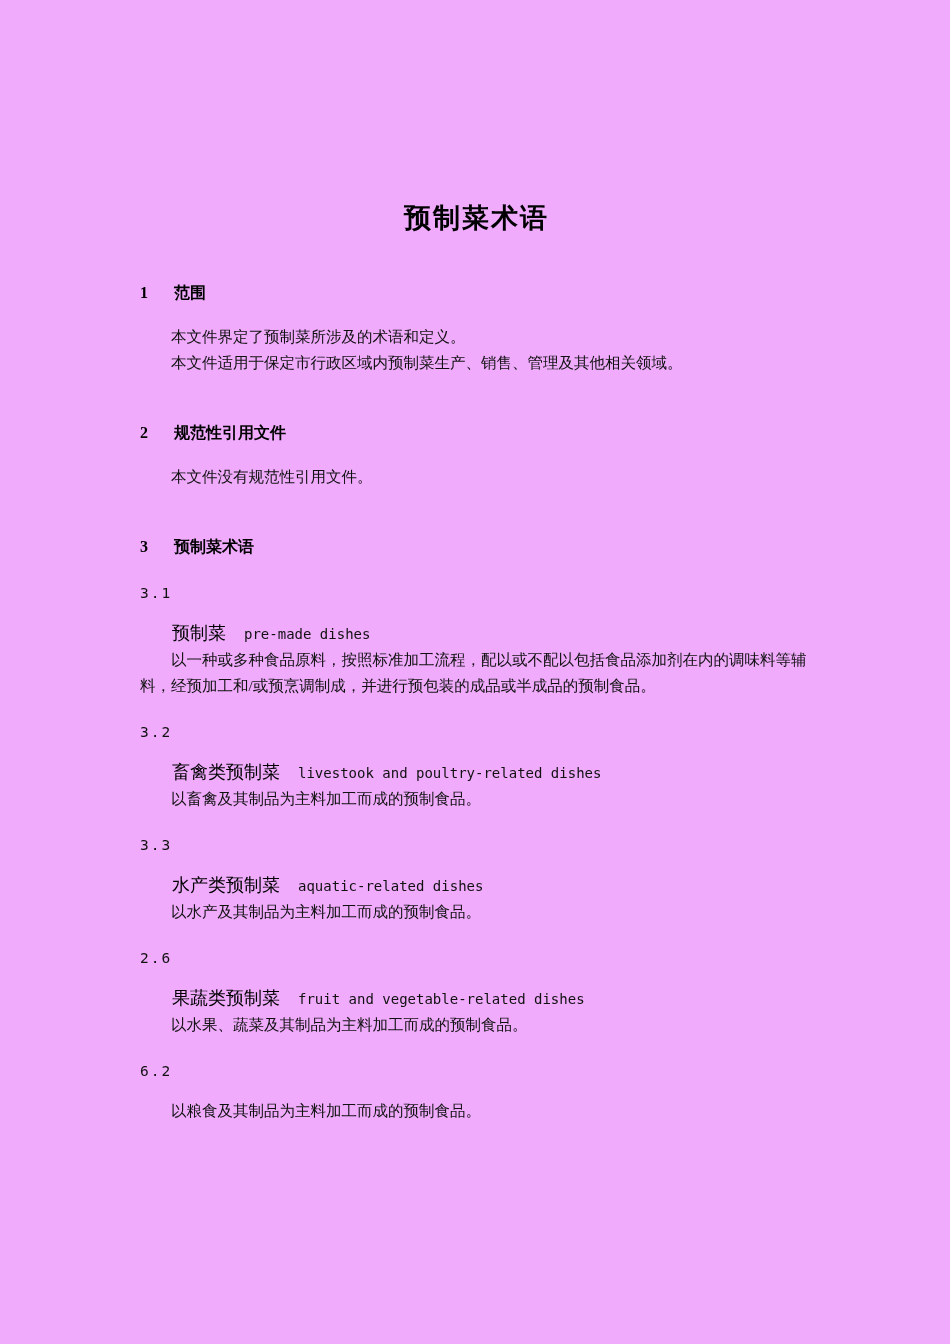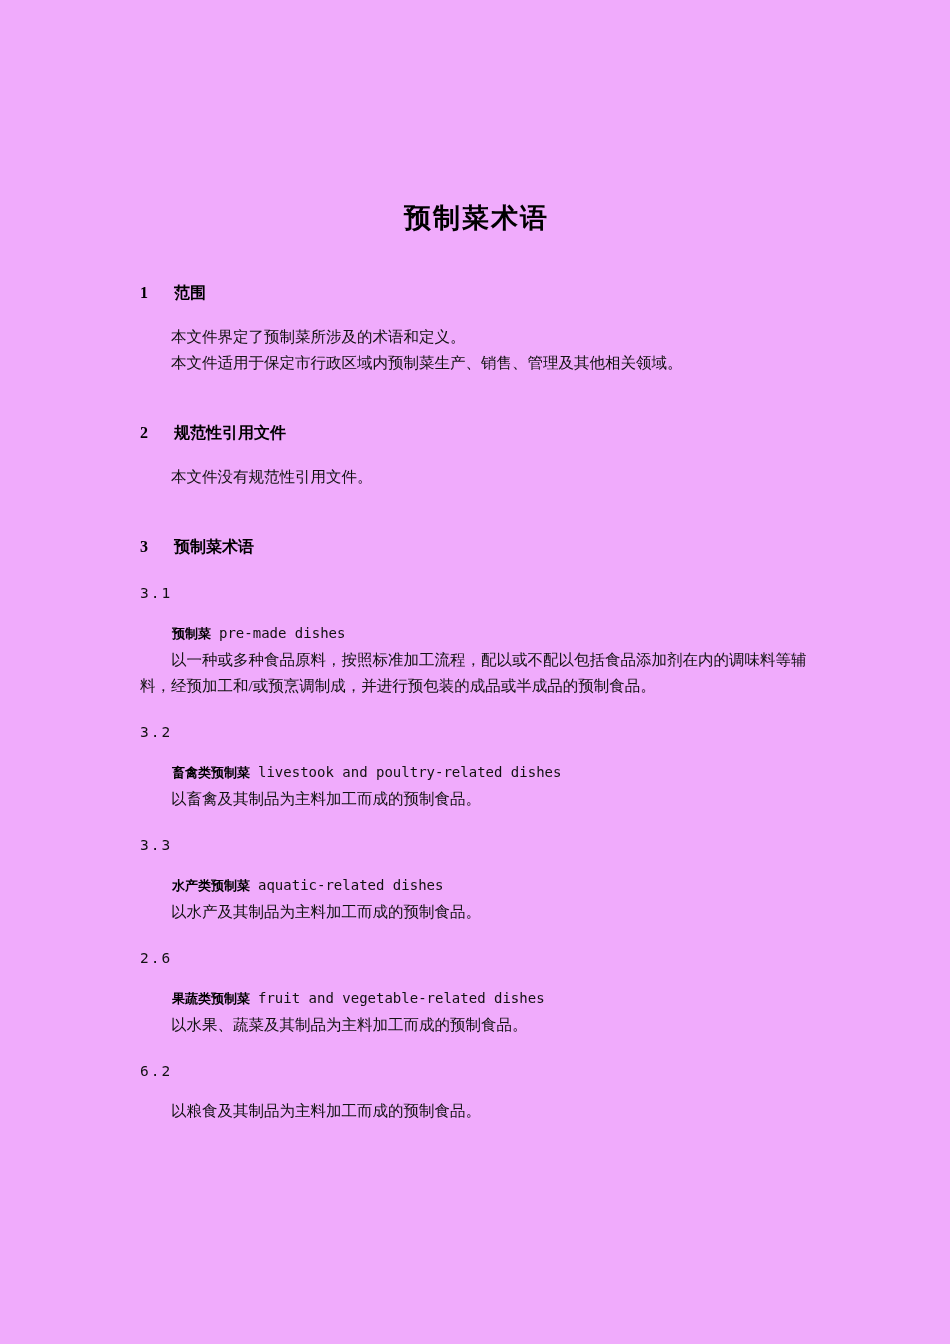--- a/index.html
+++ b/index.html
@@ -54,28 +54,28 @@
     letter-spacing: 2px;
     line-height: 26px;
     color: #111111;
   }
   .term-line {
     text-indent: 2em;
     line-height: 26px;
   }
   .term-zh {
     font-family: "Liberation Sans", "DejaVu Sans", sans-serif;
-    font-weight: bold;
-    font-size: 13px;
+    font-weight: normal;
+    font-size: 18px;
     color: #000000;
   }
   .term-en {
     font-family: "DejaVu Sans Mono", "Liberation Mono", monospace;
     font-size: 14px;
-    margin-left: 8px;
+    margin-left: 18px;
     color: #111111;
   }
   .term-def {
     font-size: 15.5px;
     line-height: 26px;
     text-indent: 2em;
     color: #111111;
   }
 </style>
 </head>

